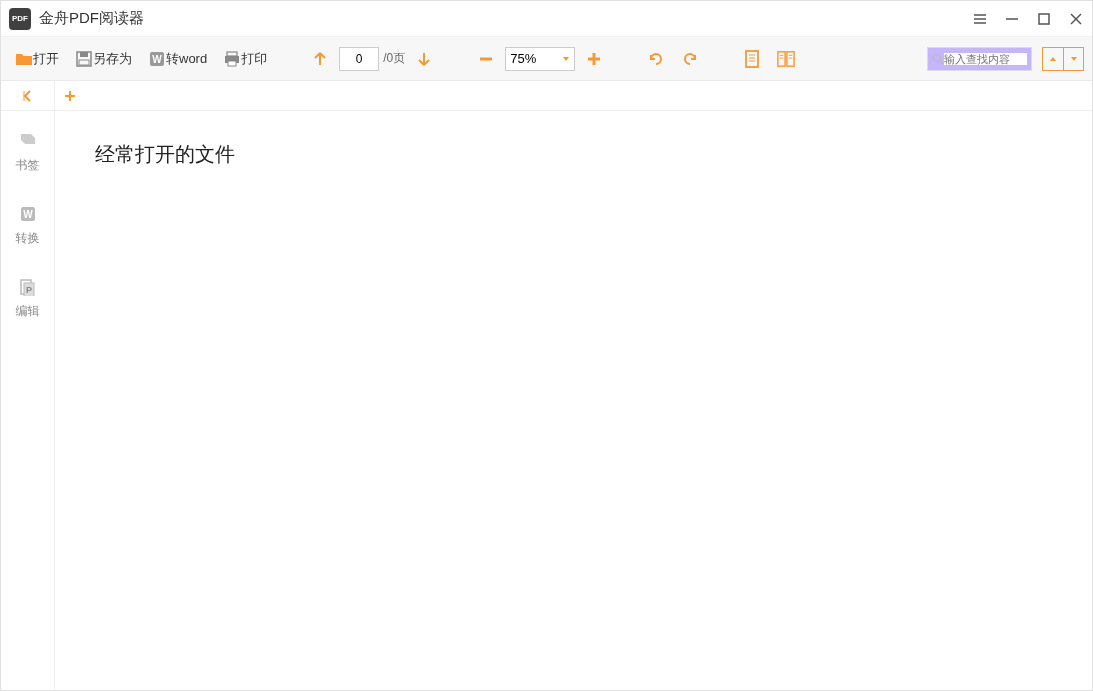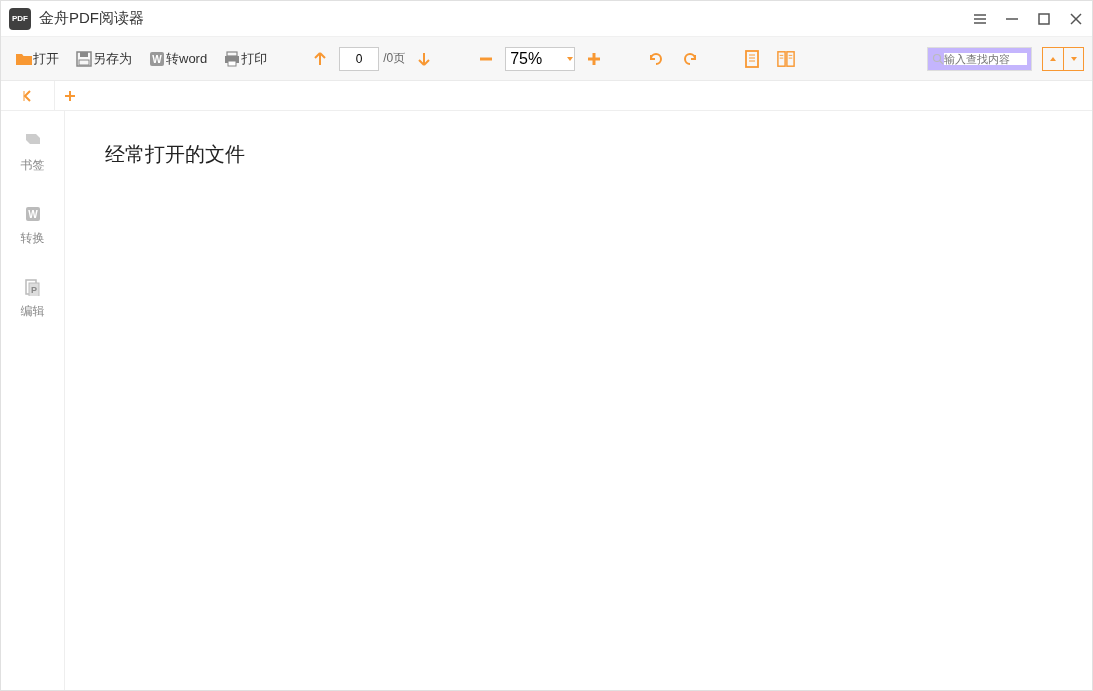--- a/index.html
+++ b/index.html
@@ -14,36 +14,36 @@
     .win-btn { width: 16px; height: 16px; display: flex; align-items: center; justify-content: center; cursor: pointer; color: #555; }
 
     
     .toolbar { height: 44px; background: #f7f7f7; display: flex; align-items: center; padding: 0 8px; gap: 4px; border-bottom: 1px solid #eaeaea; }
     .tb-btn { display: flex; align-items: center; gap: 0; padding: 4px 6px; font-size: 13px; color: #333; cursor: pointer; }
     .tb-sep-lg { width: 24px; }
     .icon { width: 18px; height: 18px; display: flex; align-items: center; justify-content: center; }
     .orange { color: #f89833; }
     .page-input { width: 40px; height: 24px; border: 1px solid #ccc; text-align: center; font-size: 12px; }
     .page-total { font-size: 12px; color: #666; }
-    .zoom-select { width: 70px; height: 24px; border: 1px solid #ccc; font-size: 16px; padding: 0 4px; background: #fff; display: flex; align-items: center; justify-content: space-between; gap: 24px; }
+    .zoom-select { width: 70px; height: 24px; border: 1px solid #ccc; font-size: 13px; padding: 0 4px; background: #fff; display: flex; align-items: center; justify-content: space-between; gap: 24px; }
     .toolbar-spacer { flex: 1; }
     .search-box { width: 105px; height: 24px; border: 1px solid #ddd; display: flex; align-items: center; padding: 0 4px; background: #c4b5fd; }
     .search-box input { border: none; outline: none; width: 100%; font-size: 11px; color: #999; }
     .nav-arrows { display: flex; border: 1px solid #f89833; height: 24px; margin-left: 6px; }
     .nav-arrow { width: 20px; display: flex; align-items: center; justify-content: center; color: #f89833; cursor: pointer; }
     .nav-arrow + .nav-arrow { border-left: 1px solid #f89833; }
 
     
     .tabbar { height: 30px; display: flex; align-items: center; border-bottom: 1px solid #eee; }
     .tab-collapse { width: 54px; height: 100%; display: flex; align-items: center; justify-content: center; border-right: 1px solid #eee; cursor: pointer; }
     .tab-add { width: 30px; display: flex; align-items: center; justify-content: center; cursor: pointer; color: #f89833; font-size: 16px; }
 
     
     .main { display: flex; height: calc(691px - 36px - 44px - 30px); }
-    .sidebar { width: 64px; border-right: 1px solid #eee; display: flex; flex-direction: column; align-items: center; padding-top: 20px; gap: 30px; }
+    .sidebar { width: 54px; border-right: 1px solid #eee; display: flex; flex-direction: column; align-items: center; padding-top: 20px; gap: 30px; }
     .side-item { display: flex; flex-direction: column; align-items: center; gap: 6px; cursor: pointer; color: #888; font-size: 12px; }
     .side-icon { width: 20px; height: 20px; display: flex; align-items: center; justify-content: center; }
     .content { flex: 1; padding: 30px 40px; }
     .content-title { font-size: 20px; color: #222; }
 
     svg { display: block; }
   </style>
 </head>
 <body>
 

